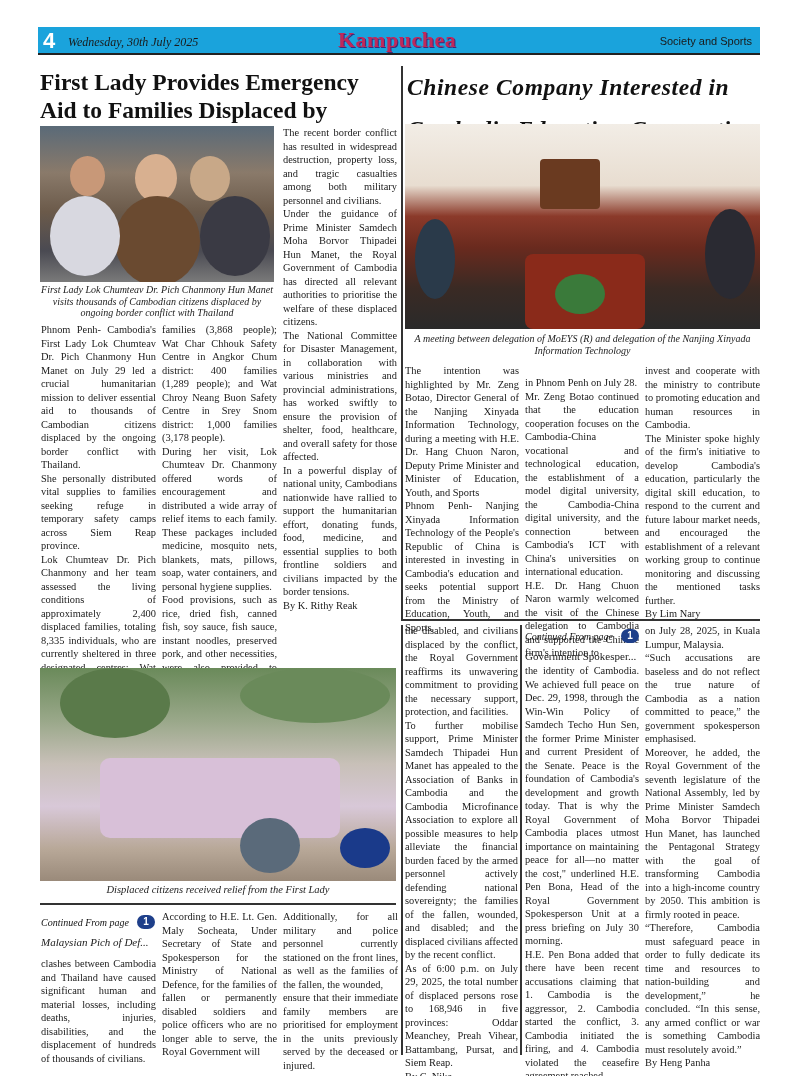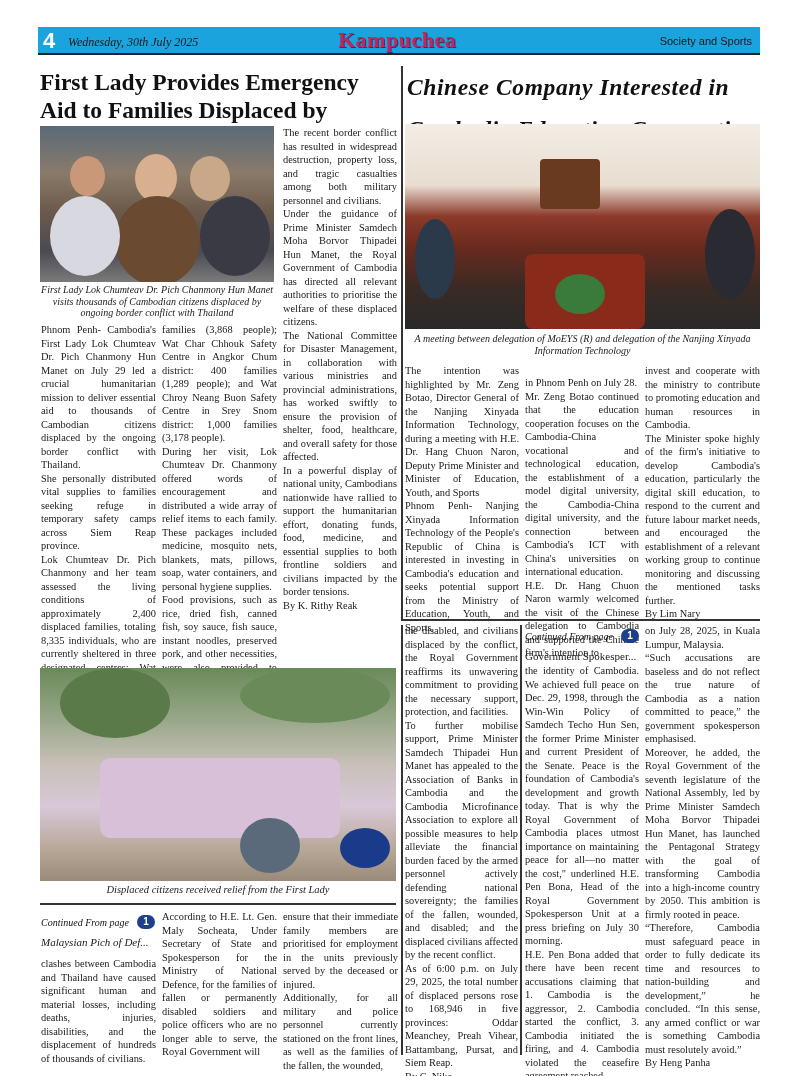--- a/index.html
+++ b/index.html
@@ -124,22 +124,22 @@
   </div>
   <div class="cont-title italic">Malaysian Pich of Def...</div>
 </div>
 <div class="col" style="left:41px; top:957px; width:115px;">
   <p>clashes between Cambodia and Thailand have caused significant human and material losses, including deaths, injuries, disabilities, and the displacement of hundreds of thousands of civilians.</p>
 </div>
 <div class="col" style="left:162px; top:910px; width:115px;">
   <p>According to H.E. Lt. Gen. Maly Socheata, Under Secretary of State and Spokesperson for the Ministry of National Defence, for the families of fallen or permanently disabled soldiers and police officers who are no longer able to serve, the Royal Government will</p>
 </div>
 <div class="col" style="left:283px; top:910px; width:115px;">
+  <p>Additionally, for all military and police personnel currently stationed on the front lines, as well as the families of the fallen, the wounded,</p>
   <p>ensure that their immediate family members are prioritised for employment in the units previously served by the deceased or injured.</p>
-  <p>Additionally, for all military and police personnel currently stationed on the front lines, as well as the families of the fallen, the wounded,</p>
 </div>
 <div class="col" style="left:405px; top:624px; width:113px;">
   <p>the disabled, and civilians displaced by the conflict, the Royal Government reaffirms its unwavering commitment to providing the necessary support, protection, and facilities.</p>
   <p>To further mobilise support, Prime Minister Samdech Thipadei Hun Manet has appealed to the Association of Banks in Cambodia and the Cambodia Microfinance Association to explore all possible measures to help alleviate the financial burden faced by the armed personnel actively defending national sovereignty; the families of the fallen, wounded, and disabled; and the displaced civilians affected by the recent conflict.</p>
   <p>As of 6:00 p.m. on July 29, 2025, the total number of displaced persons rose to 168,946 in five provinces: Oddar Meanchey, Preah Vihear, Battambang, Pursat, and Siem Reap.</p>
   <p>By C. Nika</p>
 </div>
 
 <div class="cont" style="left:525px; top:626px; width:116px;">
   <div>

